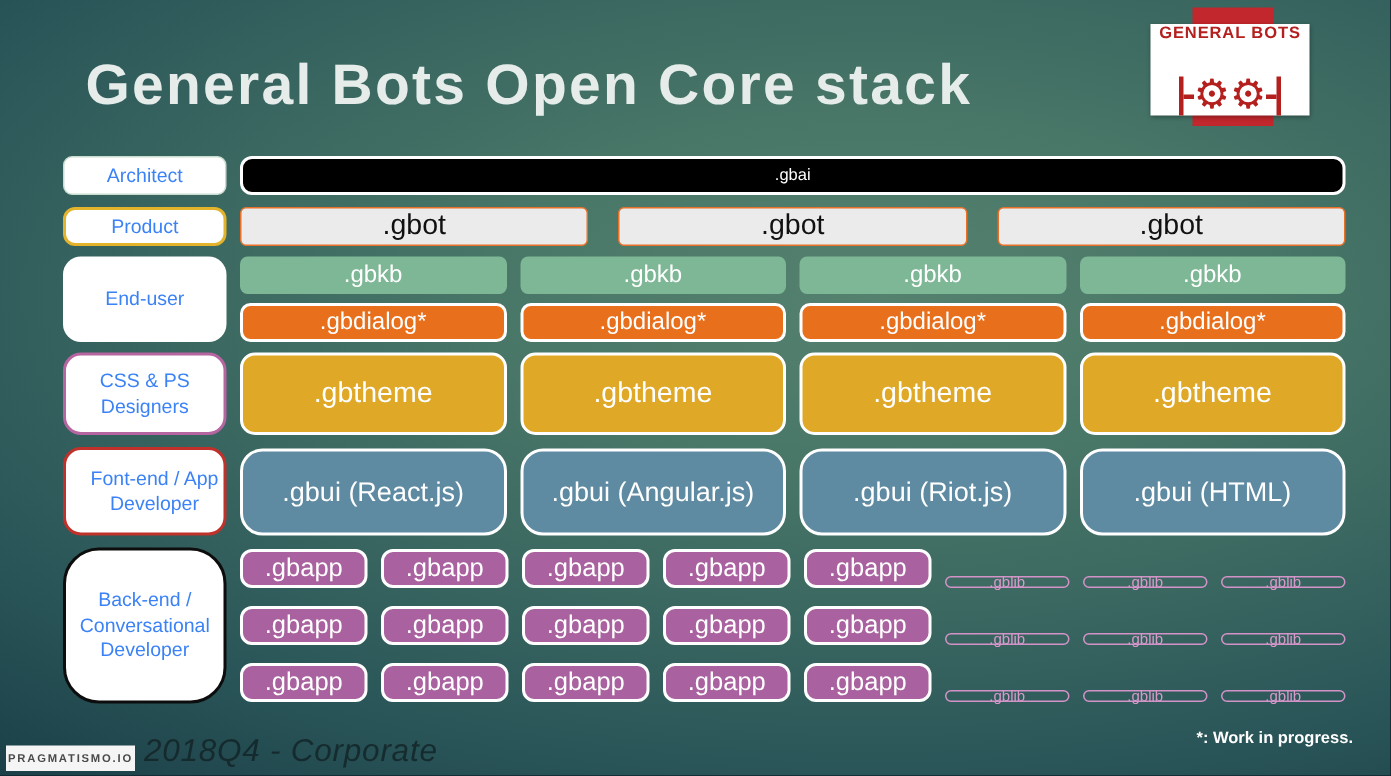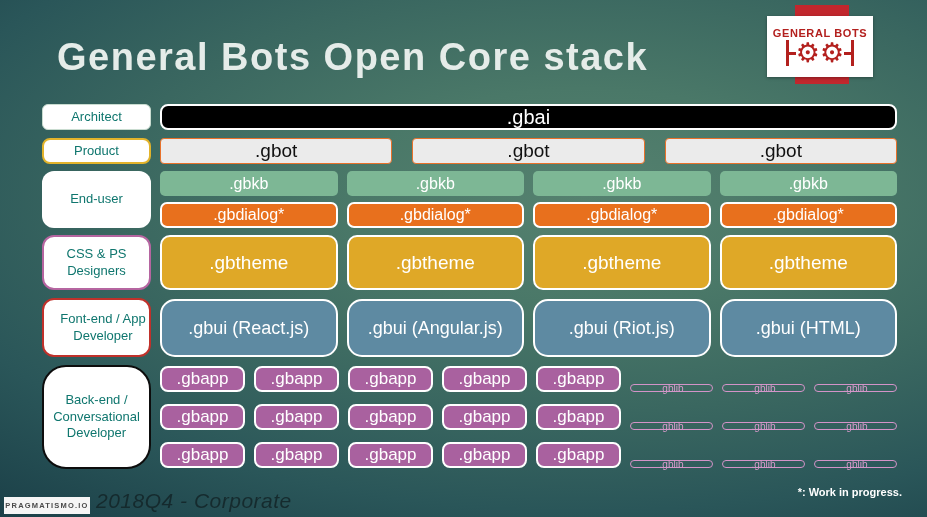--- a/index.html
+++ b/index.html
@@ -11,48 +11,48 @@
   }
   .title{
     position:absolute;left:57px;top:36px;
     font-size:38px;letter-spacing:1.5px;color:#e5ece9;font-weight:700;
     white-space:nowrap;
   }
   
   .logo-strip{position:absolute;left:795px;top:5px;width:54px;height:79px;background:#c1272d;}
   .logo-box{
     position:absolute;left:767px;top:16px;width:106px;height:61px;background:#ffffff;
-    display:flex;flex-direction:column;align-items:center;justify-content:center;
+    display:flex;flex-direction:column;align-items:center;justify-content:space-between;
     box-shadow:0 1px 3px rgba(0,0,0,.35);
   }
   .logo-brand{font-size:11px;font-weight:bold;color:#b3201e;letter-spacing:.6px;white-space:nowrap;}
   .logo-gears{display:flex;align-items:center;justify-content:center;margin-top:1px;color:#b3201e;}
   .logo-gears .vbar{width:3px;height:26px;background:#b3201e;}
   .logo-gears .hbar{width:7px;height:3px;background:#b3201e;}
   .logo-gears .gear{font-size:27px;line-height:26px;color:#b3201e;font-family:"DejaVu Sans",sans-serif;}
   
   .label{
-    position:absolute;left:42px;width:109px;background:#ffffff;color:#0f766e;
+    position:absolute;left:42px;width:109px;background:#ffffff;color:#3b82f6;
     display:flex;flex-direction:column;align-items:center;justify-content:center;
     text-align:center;box-sizing:border-box;font-size:13px;line-height:1.3;
   }
   .label-architect{top:104px;height:26px;border:1px solid #c9dcd0;border-radius:6px;}
   .label-product{top:138px;height:26px;border:2px solid #e2b32b;border-radius:8px;}
   .label-enduser{top:171px;height:57px;border-radius:12px;}
   .label-designers{top:235px;height:55px;border:2px solid #b565a0;border-radius:12px;}
   .label-frontend{top:298px;height:59px;border:2px solid #c0312b;border-radius:12px;padding-left:13px;}
   .label-backend{top:365px;height:104px;border:2px solid #0d0d0d;border-radius:24px;}
   
   .row{position:absolute;left:160px;width:737px;display:flex;gap:9px;box-sizing:border-box;}
   .cell{
     flex:1;display:flex;align-items:center;justify-content:center;
     color:#fff;box-sizing:border-box;white-space:nowrap;
   }
   .row-gbai{top:104px;height:26px;}
-  .gbai{background:#000;border:2px solid #fff;border-radius:8px;font-size:20px;}
+  .gbai{background:#000;border:2px solid #fff;border-radius:8px;font-size:11px;}
   .row-gbot{top:138px;height:26px;gap:20px;}
   .gbot{background:#ebebeb;border:1.5px solid #e8712a;border-radius:4px;color:#111;font-size:19px;}
   .row-gbkb{top:171px;height:25px;}
   .gbkb{background:#7db795;border-radius:5px;font-size:16px;}
   .row-gbdialog{top:202px;height:26px;}
   .gbdialog{background:#e8701d;border:2px solid #fff;border-radius:7px;font-size:16px;}
   .row-gbtheme{top:235px;height:55px;}
   .gbtheme{background:#dfa827;border:2px solid #fff;border-radius:10px;font-size:19px;}
   .row-gbui{top:299px;height:58px;}
   .gbui{background:#5e8aa2;border:2.5px solid #fff;border-radius:15px;font-size:18px;}

